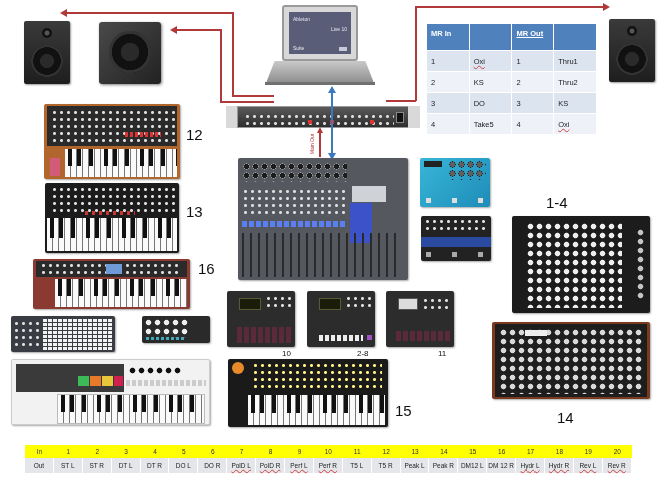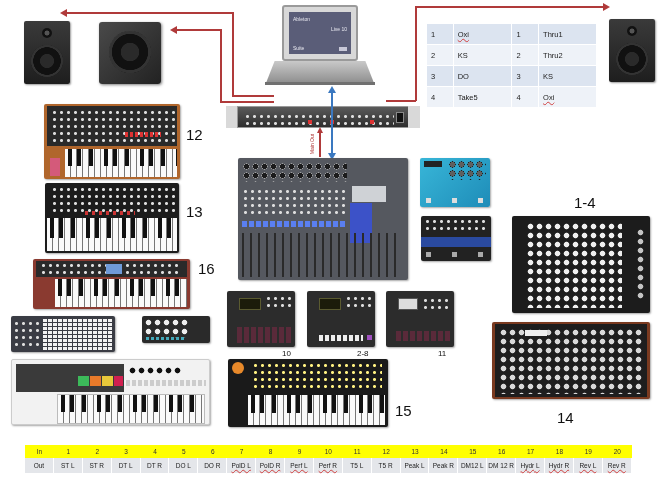--- a/index.html
+++ b/index.html
@@ -111,20 +111,26 @@
 <div class="blue-line" style="left:331px;top:92px;width:2px;height:64px;"></div>
 <div class="arrowhead-u-blue" style="left:328px;top:86px;"></div>
 <div class="arrowhead-d-blue" style="left:328px;top:153px;"></div>
 
 <div class="red-line" style="left:319px;top:131px;width:2px;height:26px;"></div>
 <div class="arrowhead-u-red" style="left:317px;top:127px;"></div>
 <div class="abs" style="left:302px;top:141px;font-size:5px;color:#b03a3a;transform:rotate(-90deg);transform-origin:center;white-space:nowrap;">Main Out</div>
 
 <table class="mr abs" style="left:426px;top:23px;width:171px;">
   <tbody>
+      <tr>
+    <th style="width:43px;">MR In</th>
+    <th style="width:43px;"></th>
+    <th style="width:42px;text-decoration:underline;">MR Out</th>
+    <th style="width:43px;"></th>
+  </tr>
   <tr class="odd">
     <td>1</td>
     <td><span class="squiggle">Oxi</span></td>
     <td>1</td>
     <td>Thru1</td>
   </tr>
   <tr class="even">
     <td>2</td>
     <td>KS</td>
     <td>2</td>
@@ -218,21 +224,21 @@
   <div class="abs" style="left:4px;top:3px;width:18px;height:6px;background:#222;"></div>
   <div class="knobs-w" style="left:28px;top:2px;width:38px;height:20px;filter:brightness(.4);"></div>
   <div class="abs" style="left:6px;top:40px;width:58px;height:5px;background:repeating-linear-gradient(90deg,#ddd 0 5px,transparent 5px 26px);"></div>
 </div>
 <div class="abs panel" style="left:421px;top:216px;width:70px;height:45px;background:#222;">
   <div class="knobs" style="left:3px;top:2px;width:64px;height:16px;"></div>
   <div class="abs" style="left:0;top:21px;width:70px;height:10px;background:#2a4aa0;"></div>
   <div class="abs" style="left:5px;top:36px;width:60px;height:5px;background:repeating-linear-gradient(90deg,#aaa 0 5px,transparent 5px 26px);"></div>
 </div>
 
-<div class="num-label" style="left:574px;top:194px;">1-4</div>
+<div class="num-label" style="left:546px;top:194px;">1-4</div>
 <div class="abs panel" style="left:512px;top:216px;width:138px;height:97px;background:#1c1c1c;">
   <div class="knobs-w" style="left:14px;top:6px;width:96px;height:86px;"></div>
   <div class="knobs-w" style="left:124px;top:12px;width:10px;height:72px;opacity:.8;"></div>
 </div>
 
 <div class="abs panel" style="left:227px;top:291px;width:68px;height:56px;background:#2c2c2c;">
   <div class="abs" style="left:12px;top:7px;width:22px;height:12px;background:#1c1c0a;border:1px solid #5a5a30;"></div>
   <div class="knobs" style="left:38px;top:4px;width:28px;height:16px;"></div>
   <div class="abs" style="left:10px;top:36px;width:54px;height:16px;background:repeating-linear-gradient(90deg,#5a2a3a 0 5px,transparent 5px 7px);"></div>
 </div>

